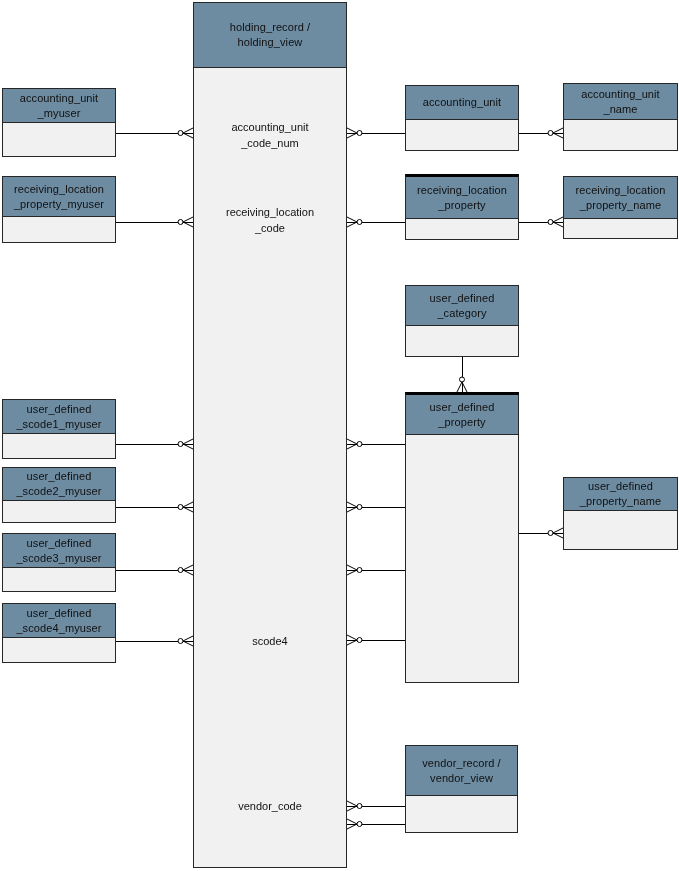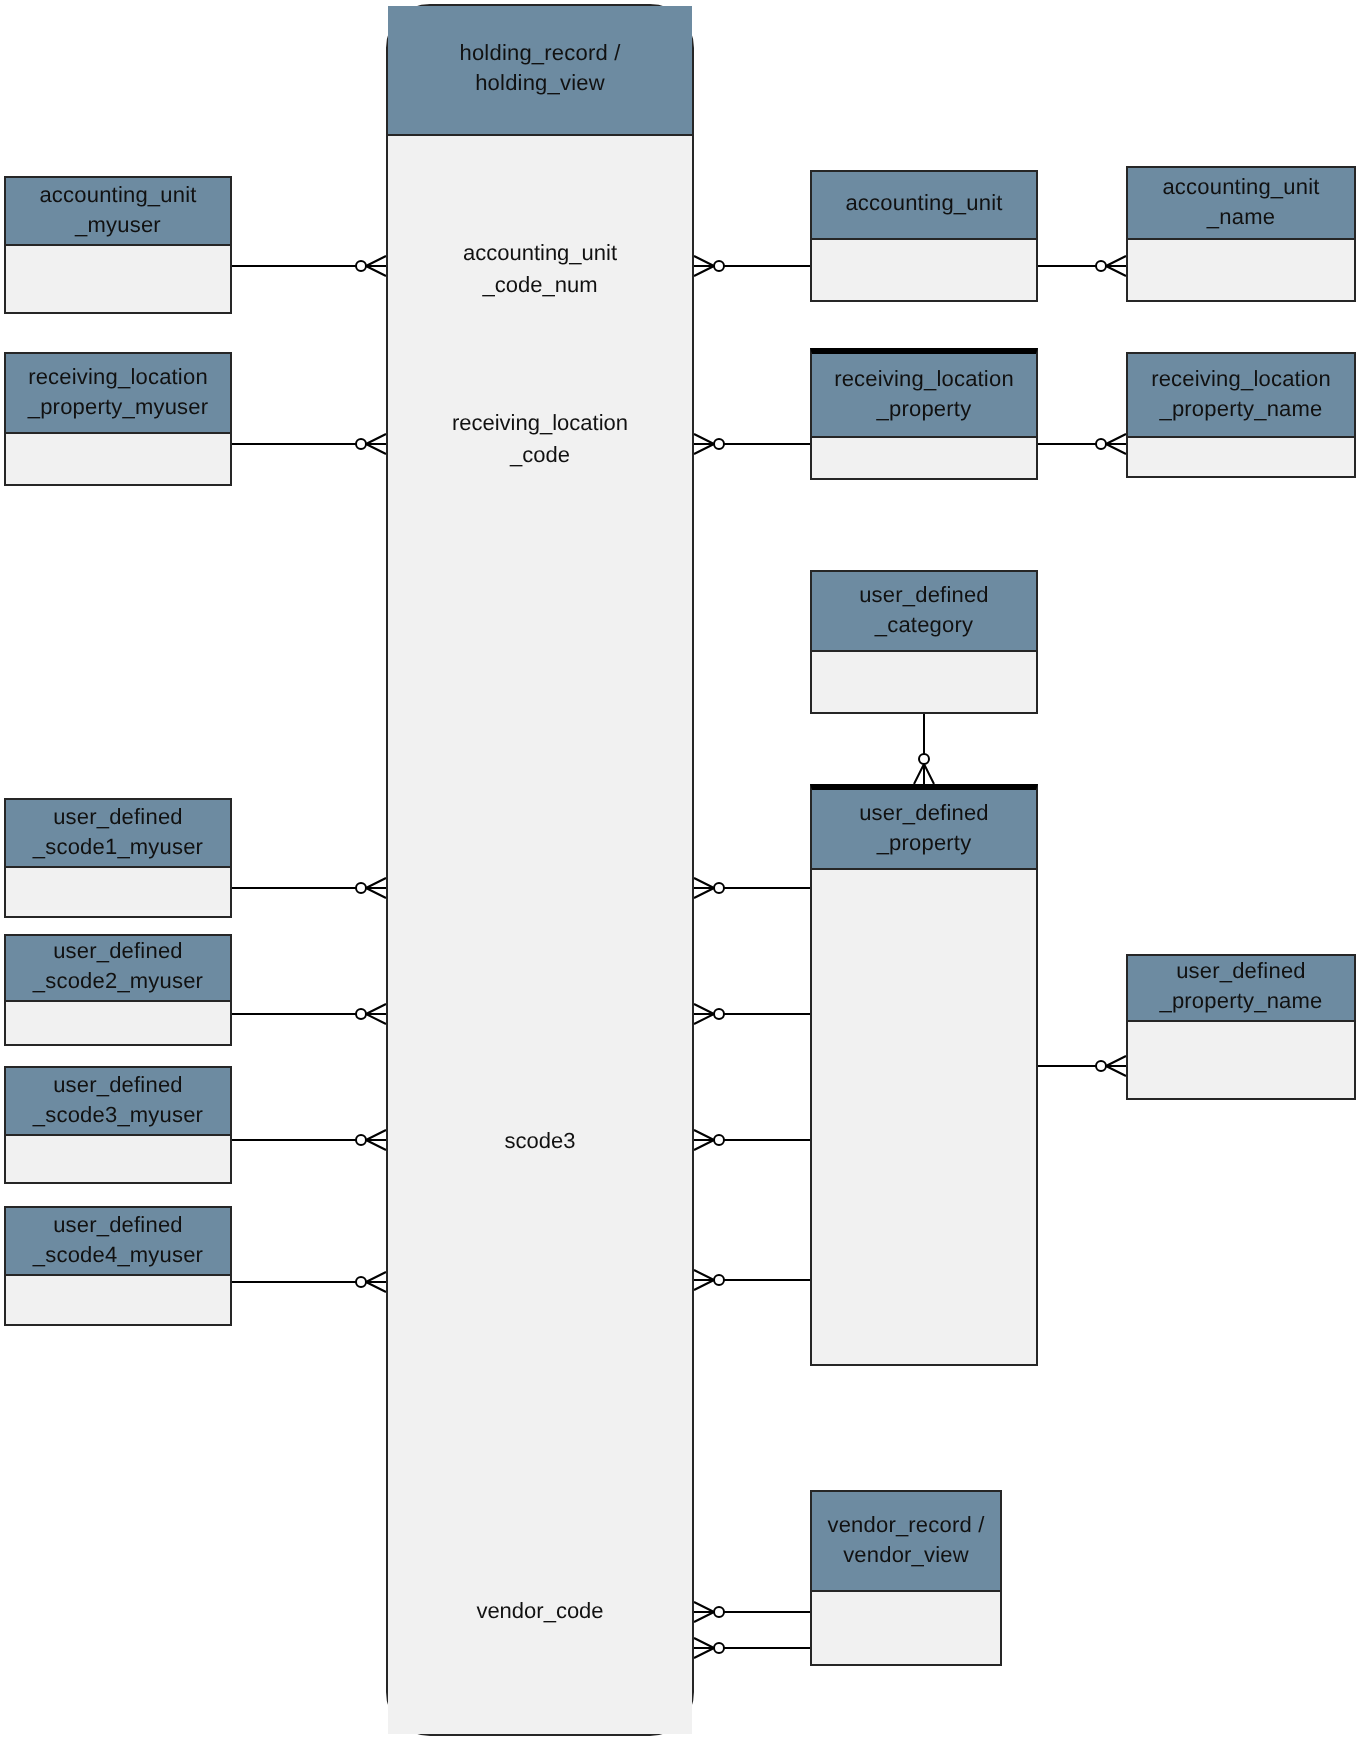--- a/index.html
+++ b/index.html
@@ -127,29 +127,29 @@
         <circle cx="550.5" cy="533" r="2.5"></circle>
     </g>
 
     <g>
       <line x1="462" y1="357" x2="462" y2="392"></line>
       <path d="M462,382 L457,392 M462,382 L467,392"></path>
         <circle cx="462" cy="379.5" r="2.5"></circle>
     </g>
   </svg>
 
-  <div class="entity" style="left:193px; top:2px; width:154px; height:866px;border-radius:22px;">
+  <div class="entity" style="left:193px; top:2px; width:154px; height:866px;">
     <div class="e-hdr" style="height:65px">holding_record /
 holding_view</div>
     <div class="e-body"></div>
     <div class="field" style="top:132px">accounting_unit
 _code_num</div>
     <div class="field" style="top:217px">receiving_location
 _code</div>
-    <div class="field" style="top:568px">scode3</div>
+    <div class="field" style="top:638px">scode4</div>
     <div class="field" style="top:803px">vendor_code</div>
   </div>
 
   <div class="entity" style="left:2px; top:88px; width:114px; height:69px;">
     <div class="e-hdr" style="height:34px">accounting_unit
 _myuser</div>
     <div class="e-body"></div>
   </div>
   <div class="entity" style="left:2px; top:176px; width:114px; height:67px;">
     <div class="e-hdr" style="height:40px">receiving_location
@@ -189,21 +189,21 @@
   <div class="entity" style="left:405px; top:285px; width:114px; height:72px;">
     <div class="e-hdr" style="height:40px">user_defined
 _category</div>
     <div class="e-body"></div>
   </div>
   <div class="entity emph" style="left:405px; top:392px; width:114px; height:291px;">
     <div class="e-hdr" style="height:40px">user_defined
 _property</div>
     <div class="e-body"></div>
   </div>
-  <div class="entity" style="left:405px; top:745px; width:96px; height:88px;">
+  <div class="entity" style="left:405px; top:745px; width:113px; height:88px;">
     <div class="e-hdr" style="height:50px">vendor_record /
 vendor_view</div>
     <div class="e-body"></div>
   </div>
 
   <div class="entity" style="left:563px; top:83px; width:115px; height:68px;">
     <div class="e-hdr" style="height:36px">accounting_unit
 _name</div>
     <div class="e-body"></div>
   </div>

